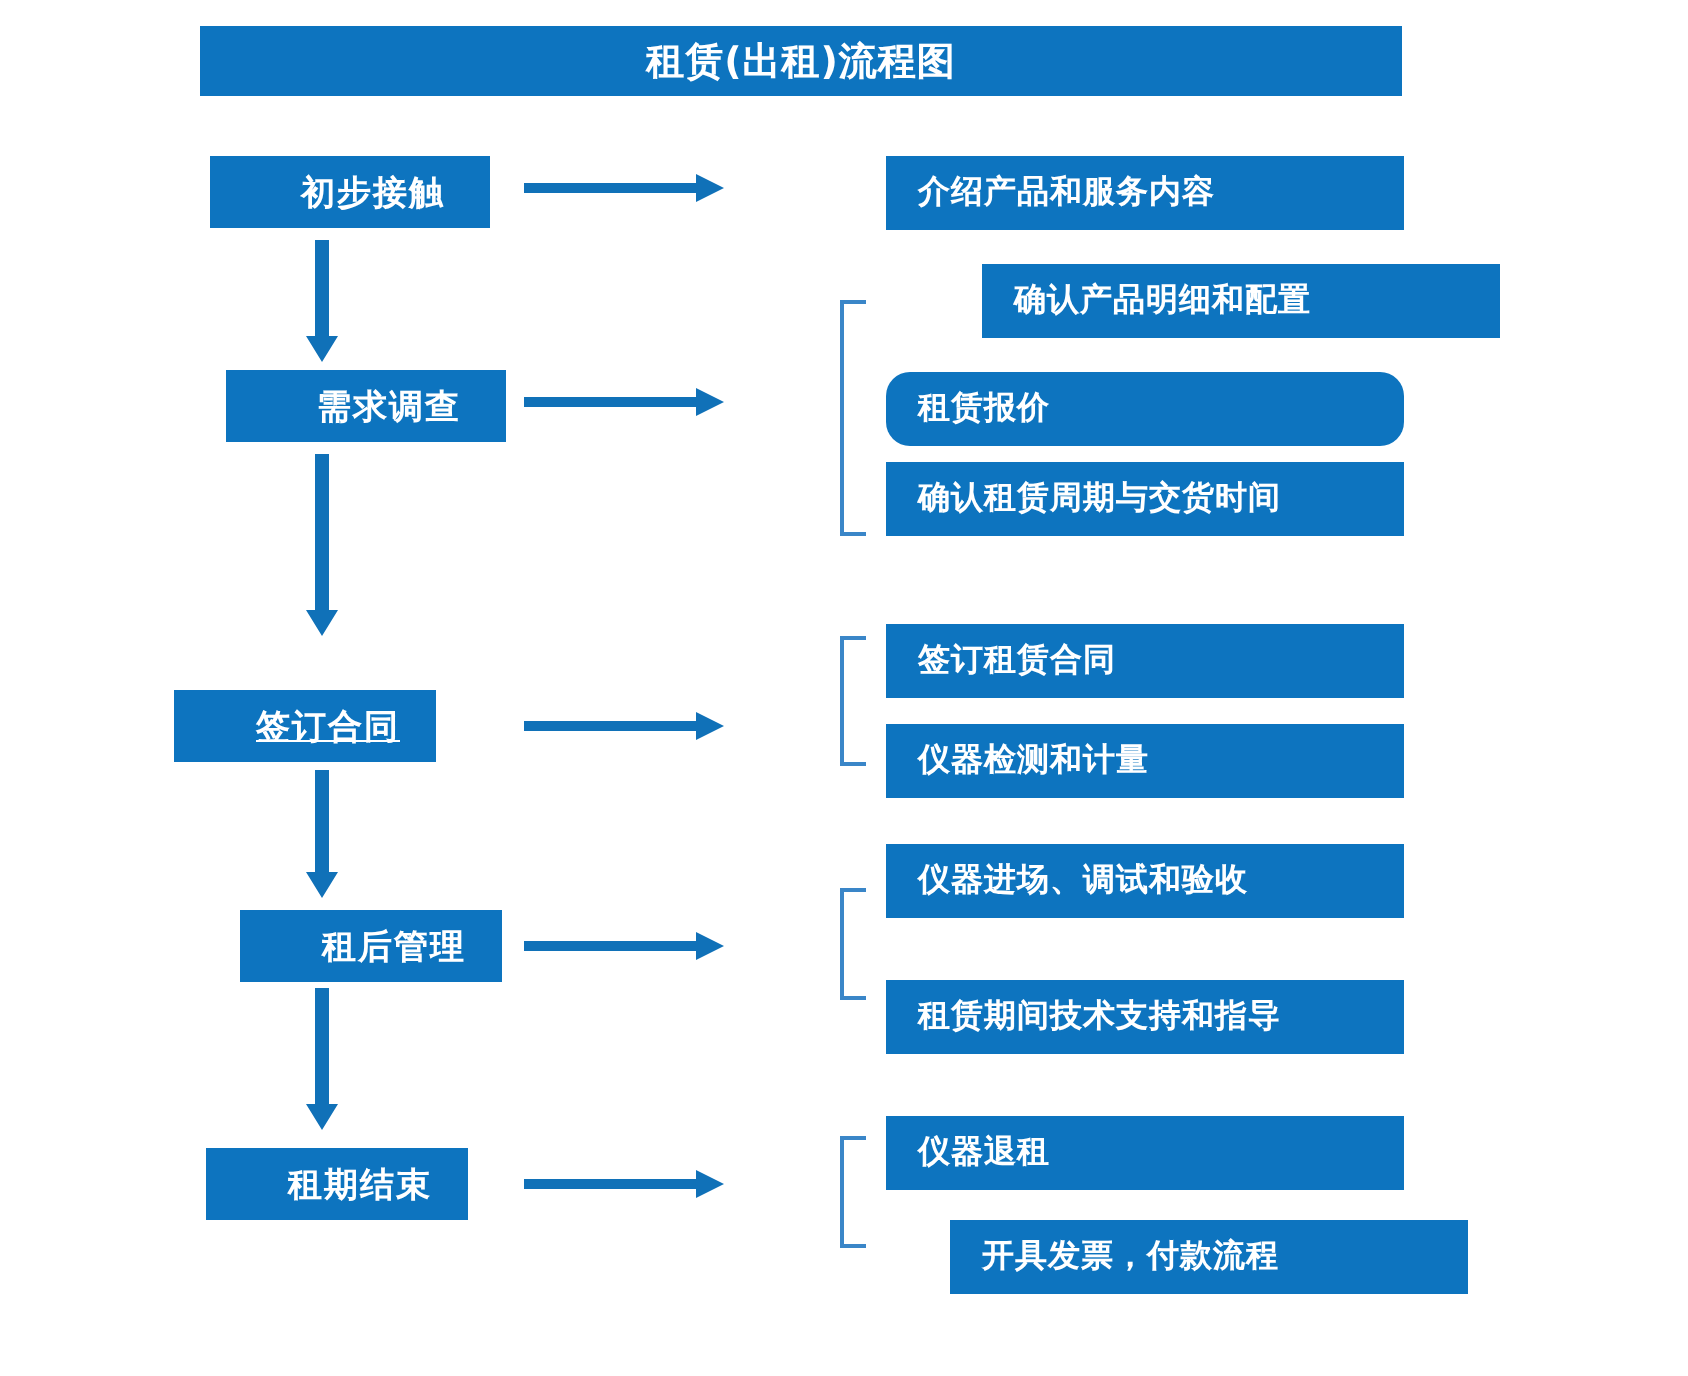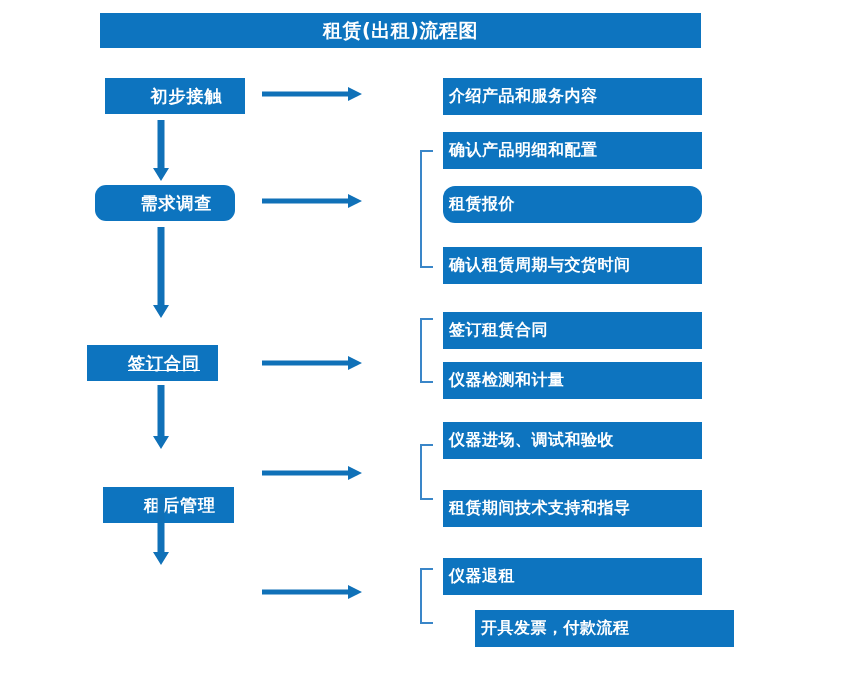--- a/index.html
+++ b/index.html
@@ -55,21 +55,21 @@
     position: absolute;
     left: 443px;
     width: 259px;
     height: 37px;
     background: #0d74bf;
     color: #ffffff;
     font-size: 16px;
     font-weight: bold;
     display: flex;
     align-items: center;
-    padding-left: 6px;
+    padding-left: 16px;
     box-sizing: border-box;
     letter-spacing: 0.5px;
   }
 
   
   .arrow-right {
     position: absolute;
     height: 18px;
   }
   .arrow-down {
@@ -103,43 +103,43 @@
   </div>
 
   <div class="arrow-down" style="left:152px; top:120px; height:62px;">
     <svg width="18" height="62" viewBox="0 0 18 62">
       <path d="M5.5 0 H12.5 V48 H17 L9 61 L1 48 H5.5 Z" fill="#1071b8"></path>
     </svg>
   </div>
 
   <div class="detail-box" style="top:78px;">介绍产品和服务内容</div>
 
-  <div class="stage-box" style="left:95px; top:185px; width:117px;border-radius:11px;">需求调查</div>
+  <div class="stage-box" style="left:113px; top:185px; width:117px;">需求调查</div>
 
   <div class="arrow-right" style="left:262px; top:192px; width:100px;">
     <svg width="100" height="18" viewBox="0 0 100 18">
       <path d="M0 6.5 H86 V2 L100 9 L86 16 V11.5 H0 Z" fill="#1071b8"></path>
     </svg>
   </div>
 
   <div class="arrow-down" style="left:152px; top:227px; height:92px;">
     <svg width="18" height="92" viewBox="0 0 18 92">
       <path d="M5.5 0 H12.5 V78 H17 L9 91 L1 78 H5.5 Z" fill="#1071b8"></path>
     </svg>
   </div>
 
   <div class="bracket" style="left:419px; top:150px;">
     <svg width="16" height="118" viewBox="0 0 16 118">
       <path d="M14 1 H2 V117 H14" fill="none" stroke="#3a86c8" stroke-width="2"></path>
     </svg>
   </div>
 
-  <div class="detail-box" style="top:132px;">确认产品明细和配置</div>
+  <div class="detail-box" style="top:132px;margin-left:48px;">确认产品明细和配置</div>
   <div class="detail-box" style="top:186px;border-radius:12px;">租赁报价</div>
-  <div class="detail-box" style="top:247px;">确认租赁周期与交货时间</div>
+  <div class="detail-box" style="top:231px;">确认租赁周期与交货时间</div>
 
   <div class="stage-box" style="left:87px; top:345px; width:108px;text-decoration:underline;">签订合同</div>
 
   <div class="arrow-right" style="left:262px; top:354px; width:100px;">
     <svg width="100" height="18" viewBox="0 0 100 18">
       <path d="M0 6.5 H86 V2 L100 9 L86 16 V11.5 H0 Z" fill="#1071b8"></path>
     </svg>
   </div>
 
   <div class="arrow-down" style="left:152px; top:385px; height:65px;">
@@ -150,21 +150,21 @@
 
   <div class="bracket" style="left:419px; top:318px;">
     <svg width="16" height="65" viewBox="0 0 16 65">
       <path d="M14 1 H2 V64 H14" fill="none" stroke="#3a86c8" stroke-width="2"></path>
     </svg>
   </div>
 
   <div class="detail-box" style="top:312px;">签订租赁合同</div>
   <div class="detail-box" style="top:362px;">仪器检测和计量</div>
 
-  <div class="stage-box" style="left:103px; top:455px; width:108px;margin-top:32px;">租后管理</div>
+  <div class="stage-box" style="left:120px; top:455px; width:108px;">租后管理</div>
 
   <div class="arrow-right" style="left:262px; top:464px; width:100px;">
     <svg width="100" height="18" viewBox="0 0 100 18">
       <path d="M0 6.5 H86 V2 L100 9 L86 16 V11.5 H0 Z" fill="#1071b8"></path>
     </svg>
   </div>
 
   <div class="arrow-down" style="left:152px; top:494px; height:72px;">
     <svg width="18" height="72" viewBox="0 0 18 72">
       <path d="M5.5 0 H12.5 V58 H17 L9 71 L1 58 H5.5 Z" fill="#1071b8"></path>
@@ -173,20 +173,21 @@
 
   <div class="bracket" style="left:419px; top:444px;">
     <svg width="16" height="56" viewBox="0 0 16 56">
       <path d="M14 1 H2 V55 H14" fill="none" stroke="#3a86c8" stroke-width="2"></path>
     </svg>
   </div>
 
   <div class="detail-box" style="top:422px;">仪器进场、调试和验收</div>
   <div class="detail-box" style="top:490px;">租赁期间技术支持和指导</div>
 
+  <div class="stage-box" style="left:103px; top:574px; width:108px;">租期结束</div>
 
   <div class="arrow-right" style="left:262px; top:583px; width:100px;">
     <svg width="100" height="18" viewBox="0 0 100 18">
       <path d="M0 6.5 H86 V2 L100 9 L86 16 V11.5 H0 Z" fill="#1071b8"></path>
     </svg>
   </div>
 
   <div class="bracket" style="left:419px; top:568px;">
     <svg width="16" height="56" viewBox="0 0 16 56">
       <path d="M14 1 H2 V55 H14" fill="none" stroke="#3a86c8" stroke-width="2"></path>

